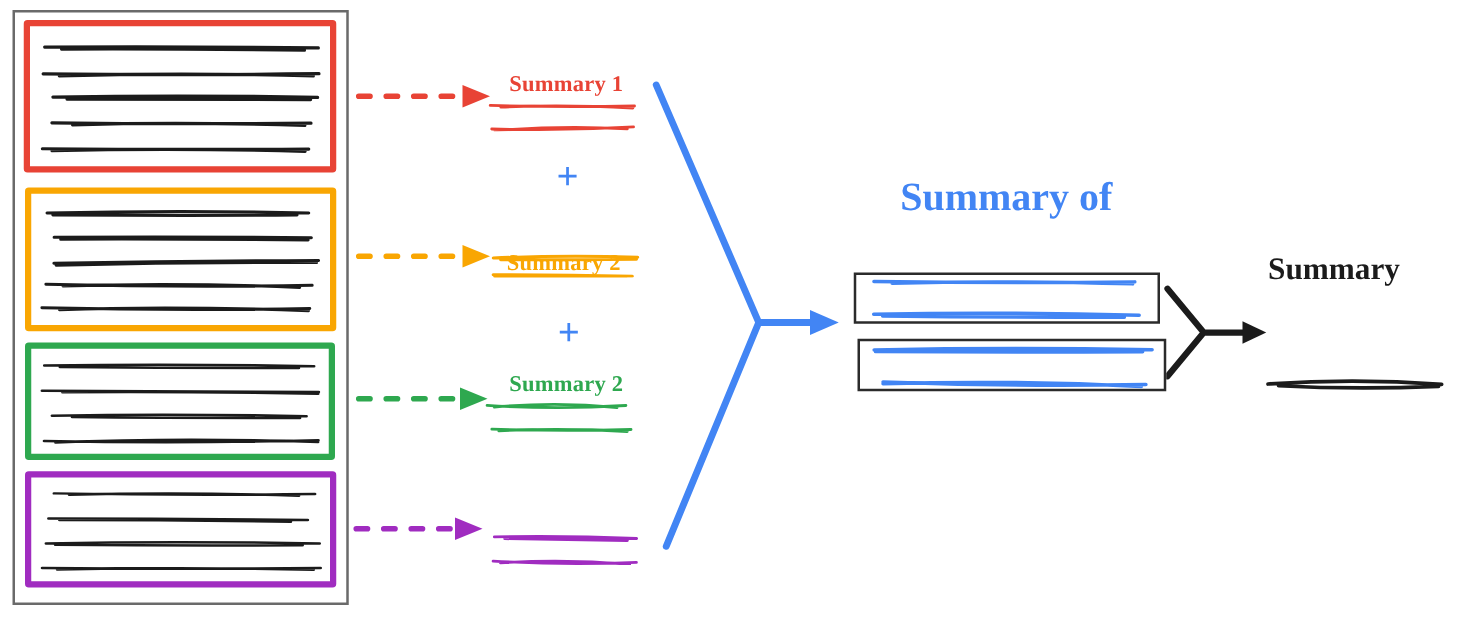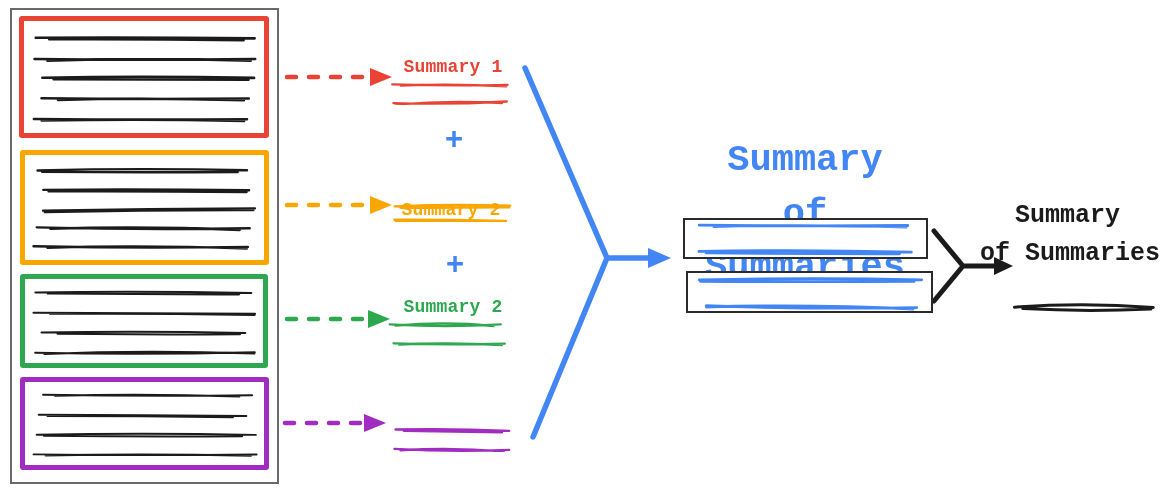--- a/index.html
+++ b/index.html
@@ -1,18 +1,18 @@
 <!DOCTYPE html>
 <html style="--red: #E84335; --orange: #F9A602; --green: #2EA84F; --purple: #A02CC0; --blue: #4285F4; --ink: #1b1b1b; --frame_gray: #6a6a6a; --box_black: #2b2b2b;"><head>
 <meta charset="utf-8">
 <style>
   html,body{margin:0;padding:0;background:#fff;}
   .canvas{
     position:relative;width:1170px;height:495px;background:#ffffff;overflow:hidden;
-    font-family:Liberation Mono, monospace;
+    font-family:Liberation Serif, serif;
   }
   
   .frame{
     position:absolute;left:10px;top:8px;width:265px;height:472px;
     border:2px solid var(--frame_gray);background:#fff;
   }
   .doc-box{position:absolute;border-radius:3px;background:#fff;box-sizing:border-box;}
   .doc-box svg{display:block;width:100%;height:100%;}
   .doc-red   {left:19px;top:16px; width:250px;height:122px;border:5px solid var(--red);}
   .doc-orange{left:20px;top:150px;width:249px;height:115px;border:5px solid var(--orange);}
@@ -28,21 +28,21 @@
     font-size:31px;font-weight:700;color:var(--blue);line-height:1;
   }
   .scribble{position:absolute;display:block;}
   
   .t-red{color:var(--red);} .t-orange{color:var(--orange);}
   .t-green{color:var(--green);} .t-purple{color:var(--purple);}
   .t-blue{color:var(--blue);} .t-ink{color:var(--ink);}
   
   .sos-title{
     position:absolute;left:700px;top:134px;width:210px;text-align:center;
-    font-size:37px;font-weight:700;color:var(--blue);line-height:1.45;
+    font-size:32px;font-weight:700;color:var(--blue);line-height:1.45;
   }
   .sos-title span{display:block;}
   .sum-box{position:absolute;border:2.5px solid var(--box_black);background:#fff;box-sizing:border-box;}
   .sum-box svg{display:block;width:100%;height:100%;}
   .sum-box-1{left:683px;top:218px;width:245px;height:41px;}
   .sum-box-2{left:686px;top:271px;width:247px;height:42px;}
   
   .final-title{
     position:absolute;left:980px;top:197px;width:140px;text-align:right;
     font-size:25px;font-weight:600;color:var(--ink);line-height:1.5;
@@ -132,35 +132,33 @@
   <svg class="scribble t-green" style="left:384px;top:321px;" width="125" height="26" viewBox="0 0 125 26">
       <path d="M 5.7 3.3 Q 61.2 6.9 116.7 3.4 M 109.6 5.0 Q 61.2 0.2 11.4 4.7 M 9.5 22.3 Q 65.2 24.1 120.8 22.6 M 117.8 24.2 Q 65.2 21.0 15.1 23.7 " fill="none" stroke="currentColor" stroke-width="2.3" stroke-linecap="round"></path>
     </svg>
 
   <svg class="scribble t-purple" style="left:388px;top:427px;" width="127" height="25" viewBox="0 0 127 25">
       <path d="M 7.5 2.5 Q 64.4 1.4 121.3 3.8 M 113.9 5.4 Q 64.4 4.8 15.8 3.9 M 6.5 21.9 Q 63.8 25.2 121.1 22.9 M 115.7 24.5 Q 63.8 20.0 12.4 23.3 " fill="none" stroke="currentColor" stroke-width="2.3" stroke-linecap="round"></path>
     </svg>
 
   <div class="sos-title">
     <span>Summary of</span>
-    <span>Summaries</span>
   </div>
 
   <div class="sum-box sum-box-1">
     <svg class="t-blue" viewBox="0 0 240 37" preserveAspectRatio="none">
         <path d="M 14.1 5.2 Q 118.0 6.5 221.9 5.5 M 220.2 7.1 Q 118.0 4.3 28.6 6.6 M 13.9 31.4 Q 119.6 29.5 225.4 32.2 M 213.6 33.8 Q 119.6 33.9 21.0 32.8 " fill="none" stroke="currentColor" stroke-width="2.8" stroke-linecap="round"></path>
       </svg>
   </div>
   <div class="sum-box sum-box-2">
     <svg class="t-blue" viewBox="0 0 240 38" preserveAspectRatio="none">
         <path d="M 11.2 6.9 Q 121.0 4.6 230.8 6.8 M 223.3 8.4 Q 121.0 8.9 12.3 8.3 M 18.2 32.6 Q 122.0 36.5 225.9 34.6 M 222.3 36.2 Q 122.0 31.0 18.2 34.0 " fill="none" stroke="currentColor" stroke-width="2.8" stroke-linecap="round"></path>
       </svg>
   </div>
 
   <div class="final-title">
     <span>Summary</span>
-    <span>of Summaries</span>
   </div>
   <svg class="scribble t-ink" style="left:1006px;top:297px;" width="160" height="18" viewBox="0 0 160 18">
       <path d="M 8.4 10.2 Q 77.9 5.3 147.3 10.5 M 144.8 12.1 Q 77.9 14.9 16.9 11.6 " fill="none" stroke="currentColor" stroke-width="3" stroke-linecap="round"></path>
     </svg>
 
 </div>
 
 </body></html>

